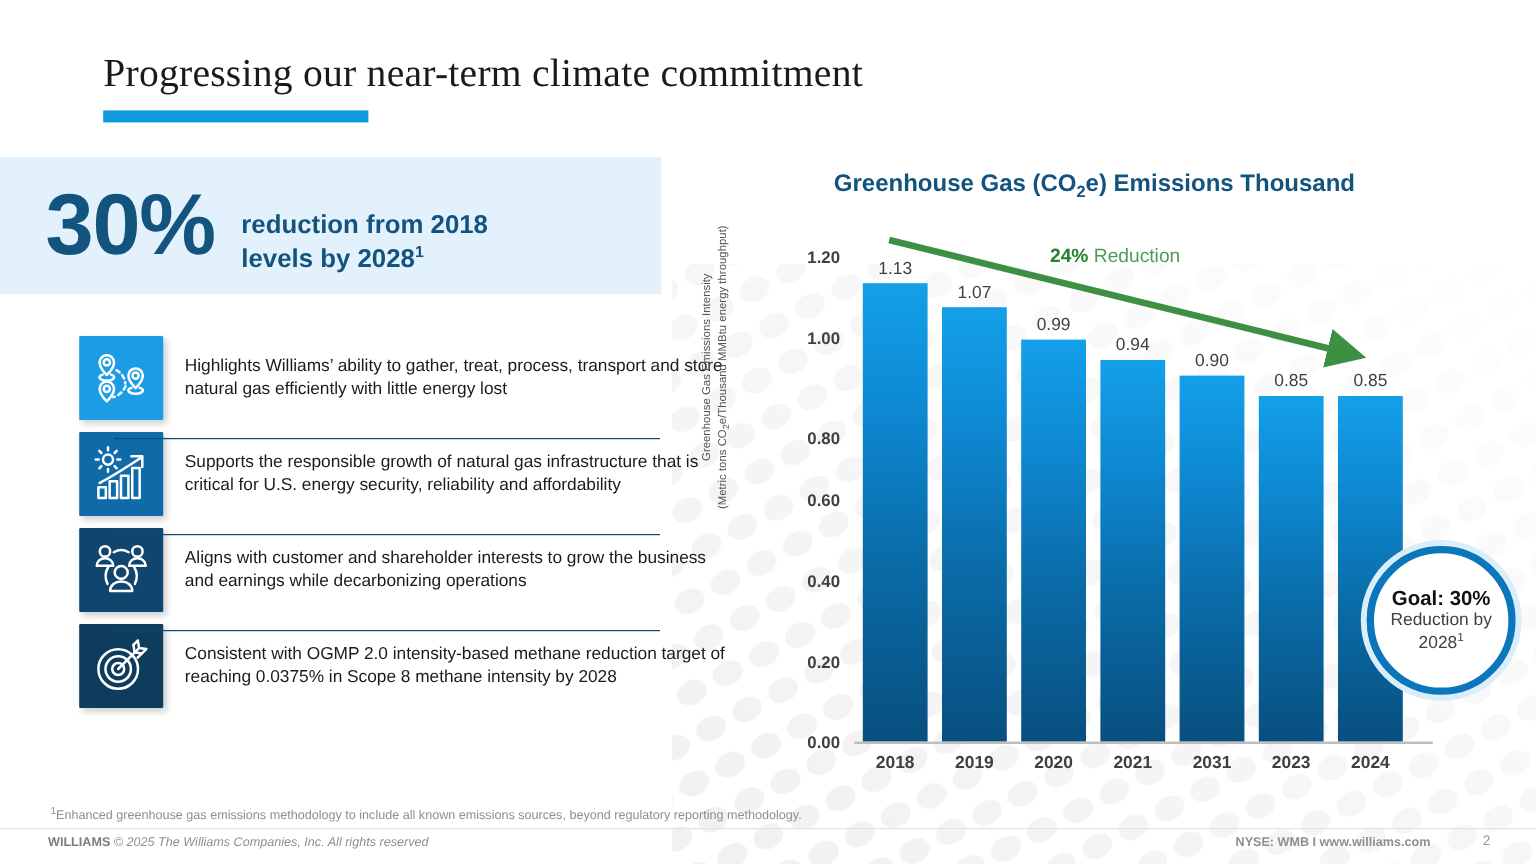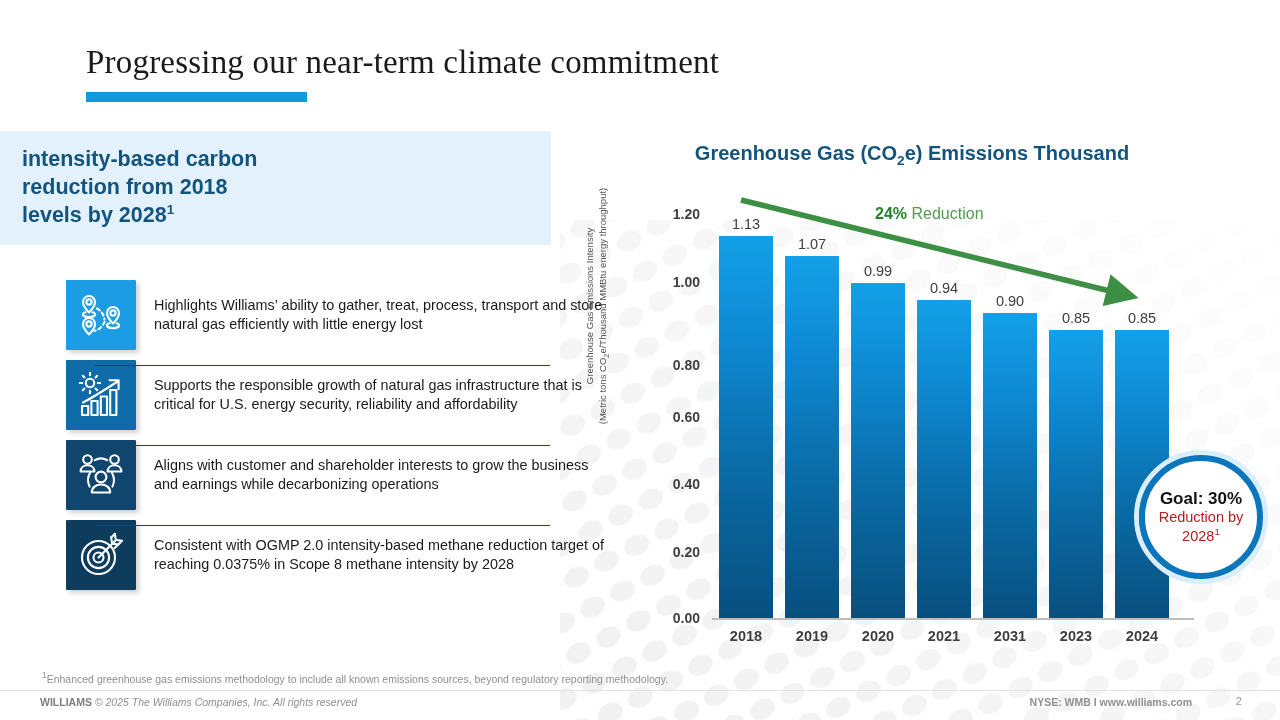--- a/index.html
+++ b/index.html
@@ -276,21 +276,21 @@
   }
   #goal-headline {
     font-size: 17px;
     font-weight: 700;
     color: #111;
     line-height: 1.15;
   }
   #goal-sub {
     font-size: 14.5px;
     font-weight: 400;
-    color: #b91c1c;
+    color: #404040;
     line-height: 1.18;
     text-align: center;
     margin-top: 1px;
   }
   #goal-sub sup { font-size: .68em; }
 
   
   #footnote {
     position: absolute;
     left: 42px;
@@ -356,22 +356,23 @@
         <rect width="760" height="560" fill="url(#fade)"></rect>
       </mask>
     </defs>
     <rect width="760" height="560" fill="url(#dots)" mask="url(#fademask)"></rect>
   </svg>
 
   <div id="page-title">Progressing our near-term climate commitment</div>
   <div id="title-accent-bar"></div>
 
   <div id="hero-panel">
+    <div id="hero-stat">30%</div>
     <div id="hero-text">
-      <span>intensity-based carbon</span><br>
+      <br>
       <span>reduction from 2018</span><br>
       <span>levels by 2028</span><sup>1</sup>
     </div>
   </div>
 
   <div id="bullet-list">
 
     <div class="bullet-row">
       <div class="bullet-icon" style="background:#1b9ce4">
         <svg width="50" height="50" viewBox="0 0 50 50" fill="none" stroke="#ffffff" stroke-width="2.1" stroke-linecap="round" stroke-linejoin="round">

